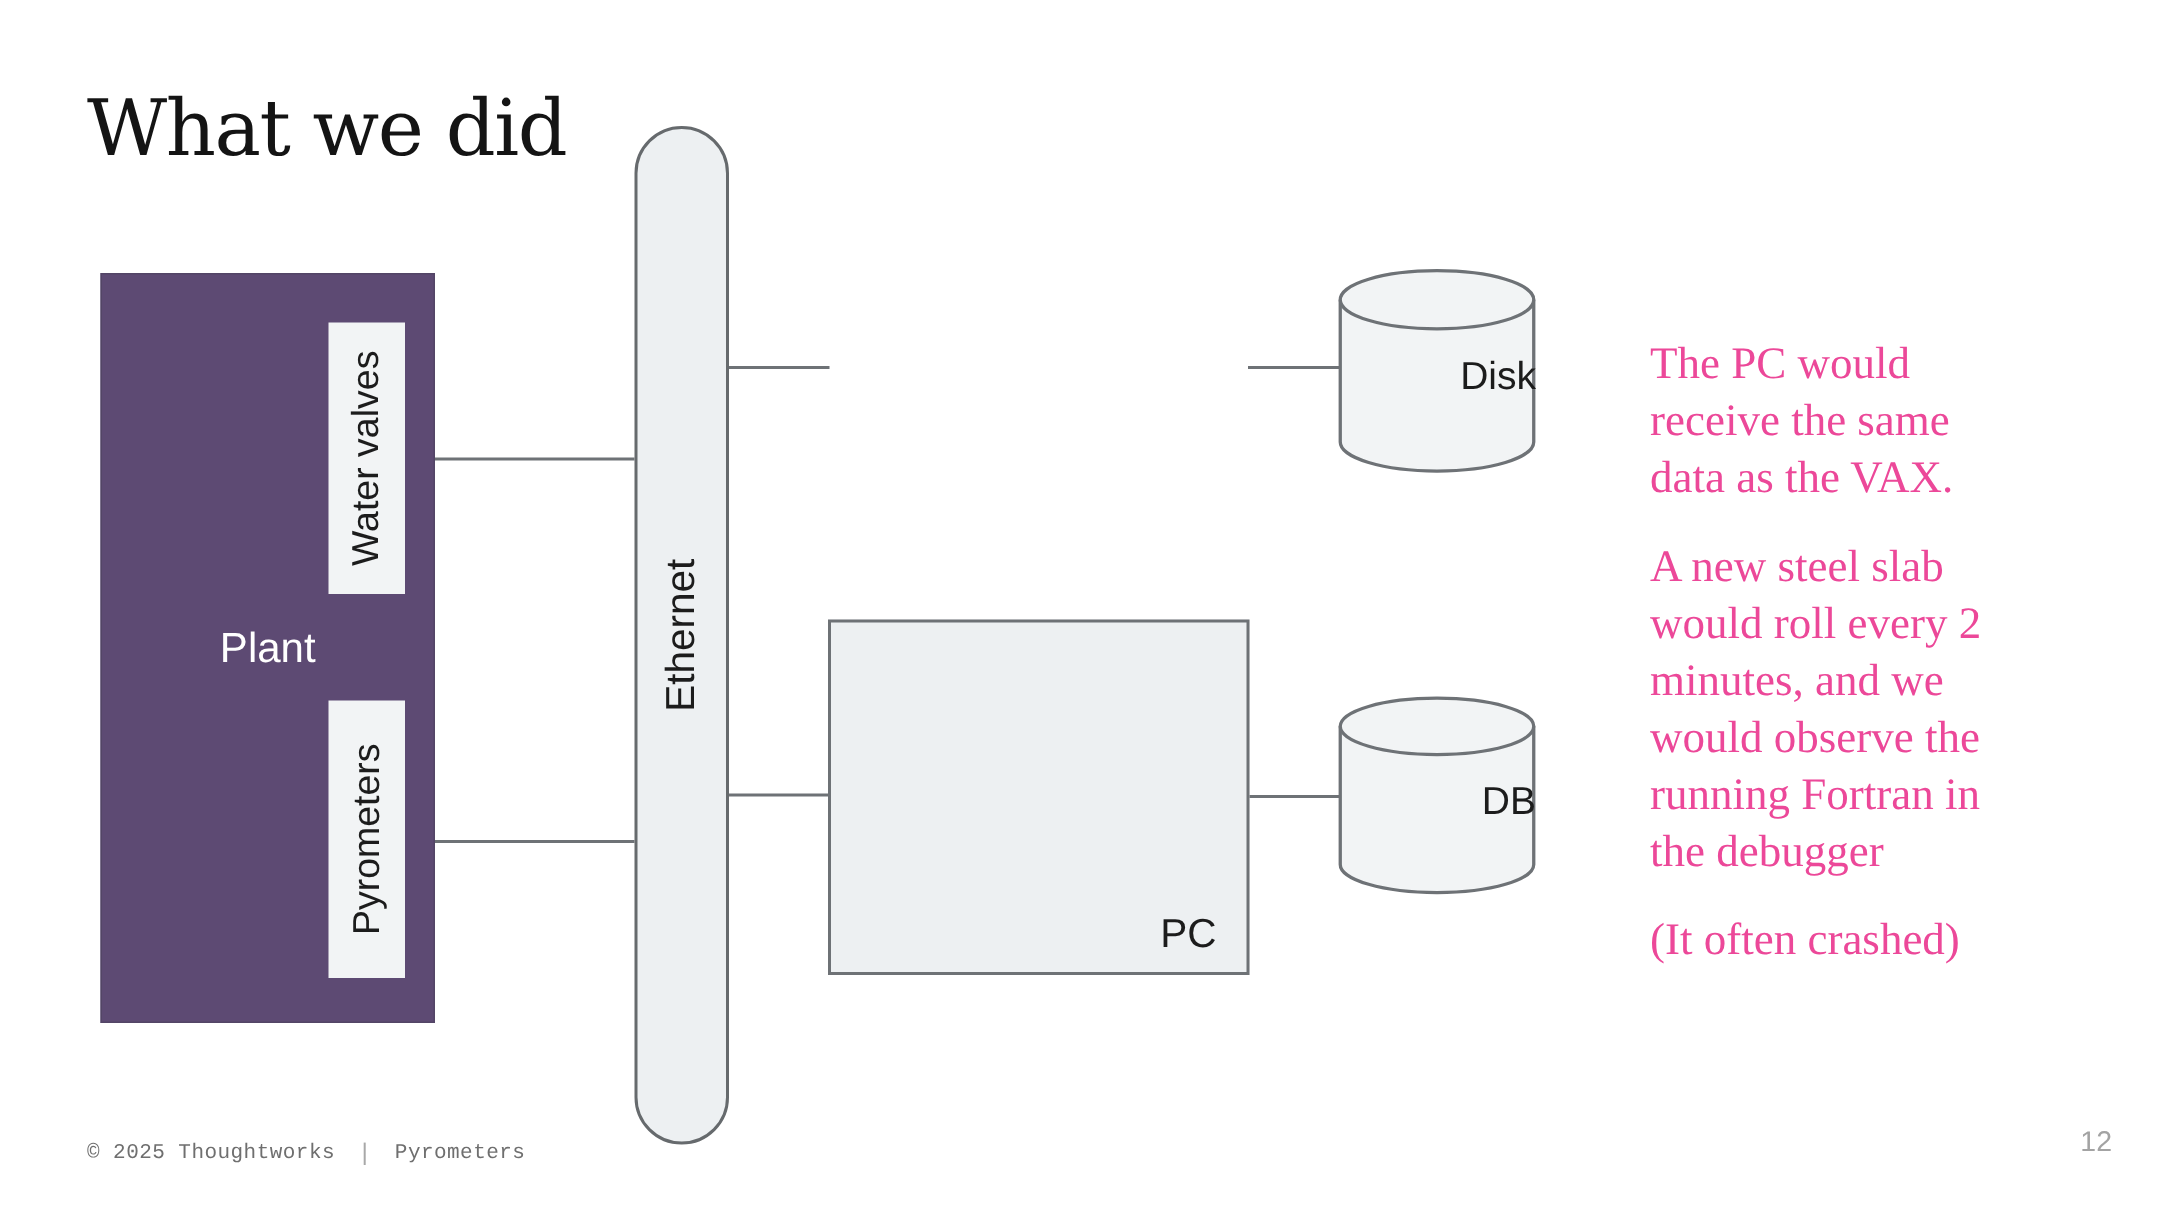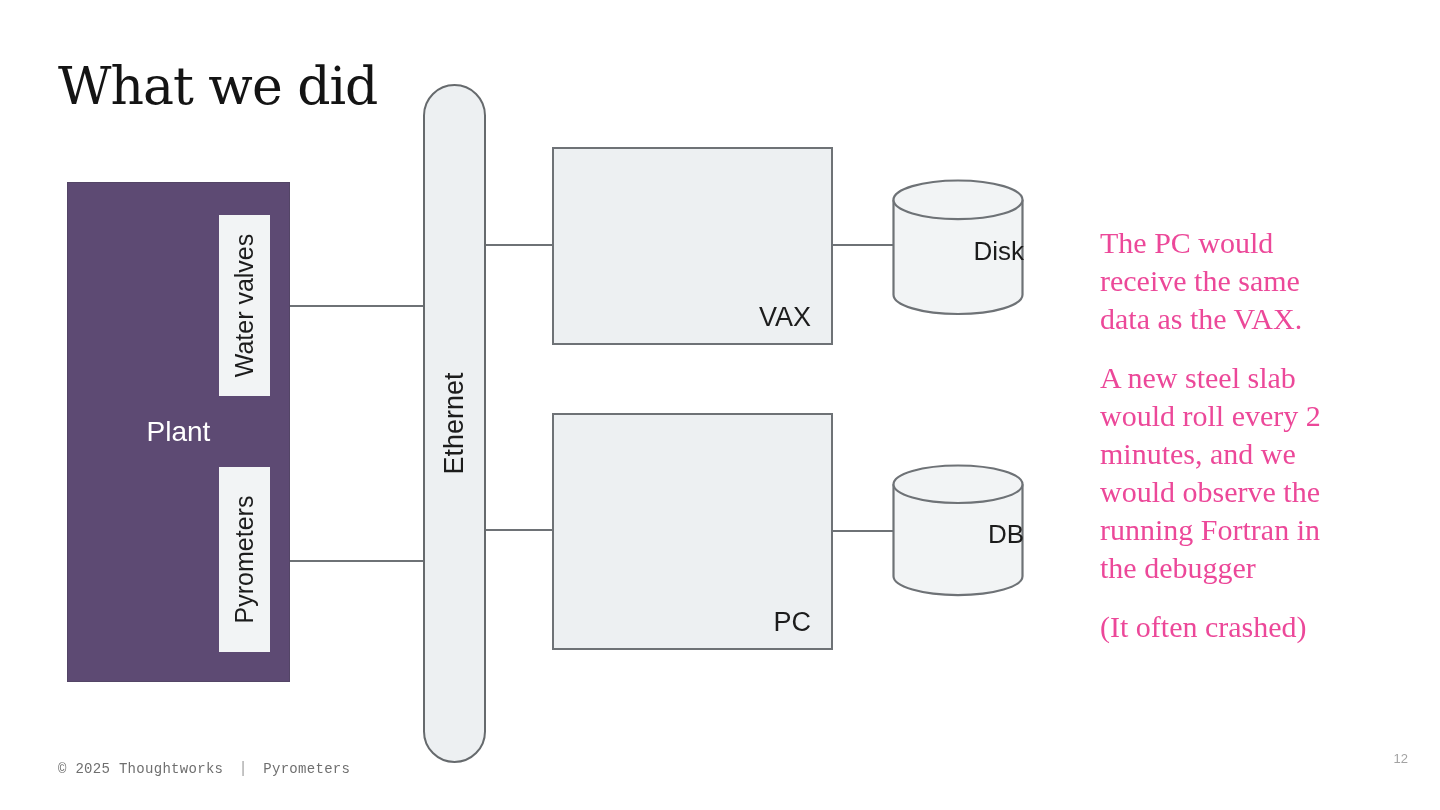--- a/index.html
+++ b/index.html
@@ -66,21 +66,21 @@
     font-size:30px;line-height:38px;color:#ec4899;font-family:Liberation Serif, serif;
   }
   .note p{margin:0 0 21px 0;white-space:pre-line;}
   
   .footer{
     position:absolute;left:58px;top:760px;display:flex;align-items:center;
     gap:15px;font-size:14px;color:#6f6f6f;letter-spacing:0.3px;font-family:Liberation Mono, monospace;
   }
   .footer-sep{color:#a8a8a8;font-size:16px;font-weight:300;}
   .page-number{
-    position:absolute;right:32px;top:751px;font-size:13px;color:#a3a3a3;
+    position:absolute;right:32px;top:751px;font-size:19px;color:#a3a3a3;
   }
 </style>
 </head>
 <body>
 
 <div class="slide">
 
   <h1 class="title">What we did</h1>
 
   <svg class="connectors" viewBox="0 0 1440 810">
@@ -99,23 +99,20 @@
     </div>
     <div class="sensor sensor-pyro">
       <span class="sensor-label">Pyrometers</span>
     </div>
   </div>
 
   <div class="bus">
     <span class="bus-label">Ethernet</span>
   </div>
 
-  <div class="machine machine-vax">
-    <span class="machine-label">VAX</span>
-  </div>
 
   <div class="machine machine-pc">
     <span class="machine-label">PC</span>
   </div>
 
   <div class="cyl cyl-disk">
     <svg viewBox="0 0 132 138" preserveAspectRatio="none">
       <path d="M1.5 21 V116.5 A64.5 19.5 0 0 0 130.5 116.5 V21" fill="#f2f4f5" stroke="#6e7276" stroke-width="2.2"></path>
       <ellipse cx="66" cy="21" rx="64.5" ry="19.5" fill="#f2f4f5" stroke="#6e7276" stroke-width="2.2"></ellipse>
     </svg>

